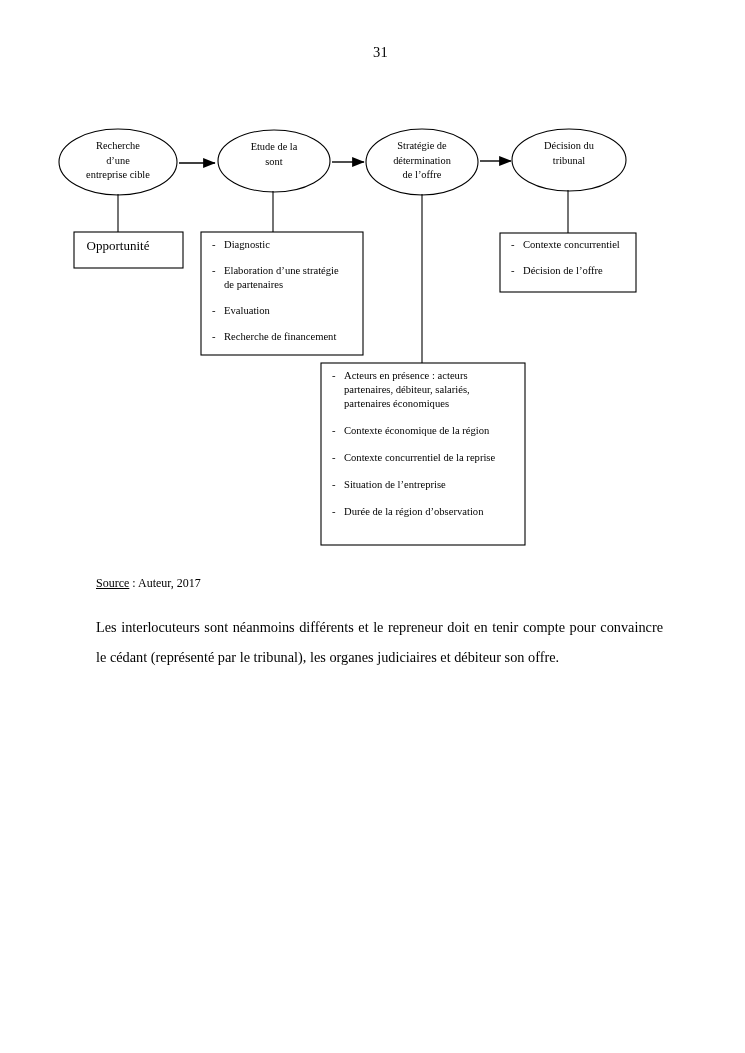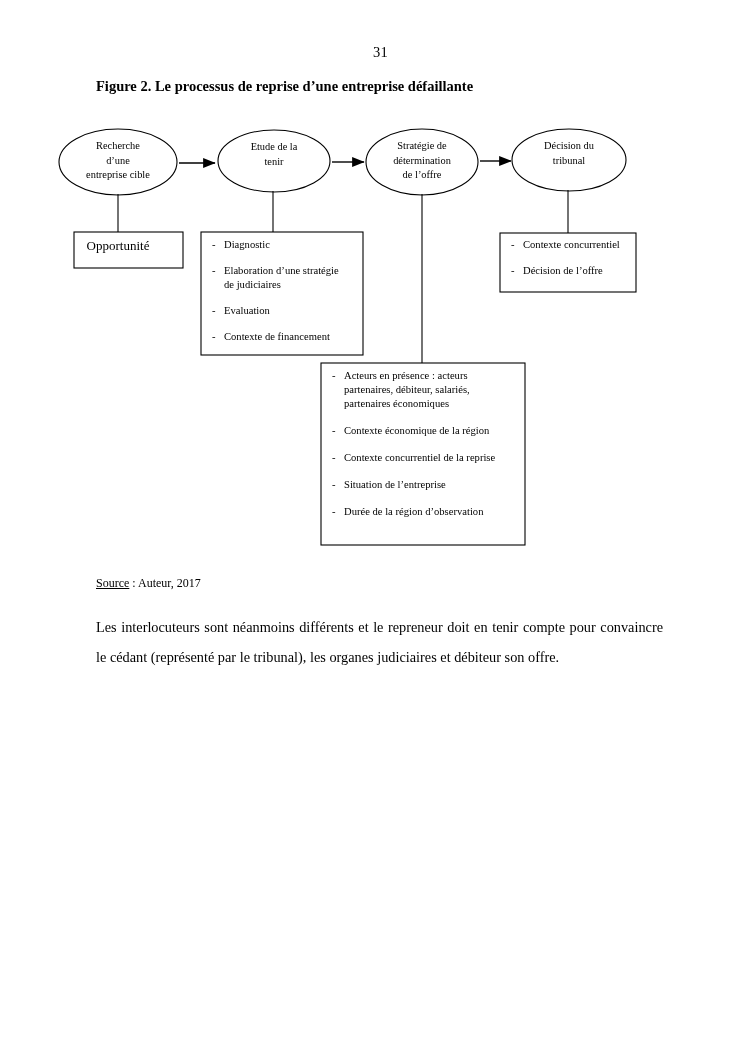--- a/index.html
+++ b/index.html
@@ -104,21 +104,20 @@
     text-align: justify;
   }
 </style>
 </head>
 <body>
 
 <div class="page">
 
   <div id="page-number">31</div>
 
-  <div id="figure-title">Figure 2. Le processus de reprise d’une entreprise défaillante</div>
 
   <div id="diagram">
 
     <svg viewBox="0 0 745 600">
       <defs>
         <marker id="arrowhead" markerWidth="9" markerHeight="7" refX="8.5" refY="3.5" orient="auto">
           <polygon points="0 0, 9 3.5, 0 7" fill="#000000"></polygon>
         </marker>
       </defs>
 
@@ -143,21 +142,21 @@
     </svg>
 
     <div class="node-label" style="left:51px; top:139px; width:118px;">
       <div>Recherche</div>
       <div>d’une</div>
       <div>entreprise cible</div>
     </div>
 
     <div class="node-label" style="left:210px; top:140px; width:112px;">
       <div>Etude de la</div>
-      <div>tenir</div>
+      <div>sont</div>
     </div>
 
     <div class="node-label" style="left:358px; top:139px; width:112px;">
       <div>Stratégie de</div>
       <div>détermination</div>
       <div>de l’offre</div>
     </div>
 
     <div class="node-label" style="left:504px; top:139px; width:114px;">
       <div>Décision du</div>
@@ -167,29 +166,29 @@
     <div id="opportunite-label" style="left:66px; top:238px; width:88px;">Opportunité</div>
 
     <div class="box-text" style="left:204px; top:238px; width:148px;">
       <div class="li">
         <span class="dash">-</span>
         <span>Diagnostic</span>
       </div>
       <div class="li">
         <span class="dash">-</span>
         <span>Elaboration d’une stratégie</span>
-        <span class="cont">de judiciaires</span>
+        <span class="cont">de partenaires</span>
       </div>
       <div class="li">
         <span class="dash">-</span>
         <span>Evaluation</span>
       </div>
       <div class="li">
         <span class="dash">-</span>
-        <span>Contexte de financement</span>
+        <span>Recherche de financement</span>
       </div>
     </div>
 
     <div class="box-text" style="left:503px; top:238px; width:122px;">
       <div class="li">
         <span class="dash">-</span>
         <span>Contexte concurrentiel</span>
       </div>
       <div class="li">
         <span class="dash">-</span>

